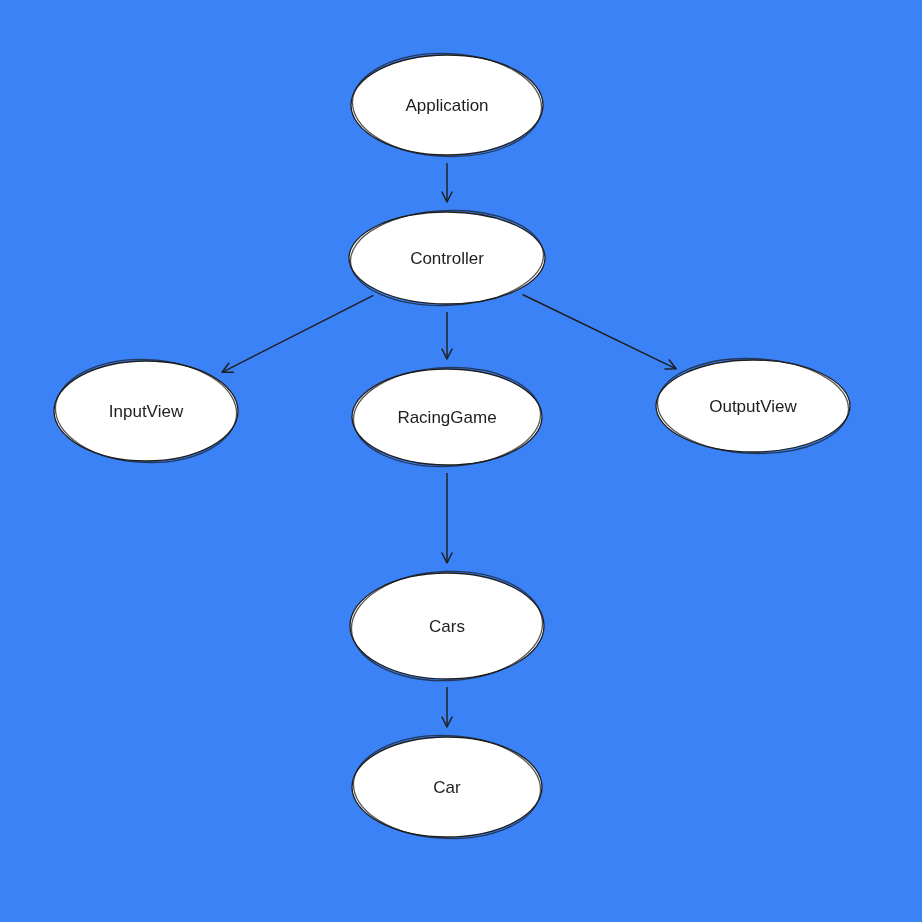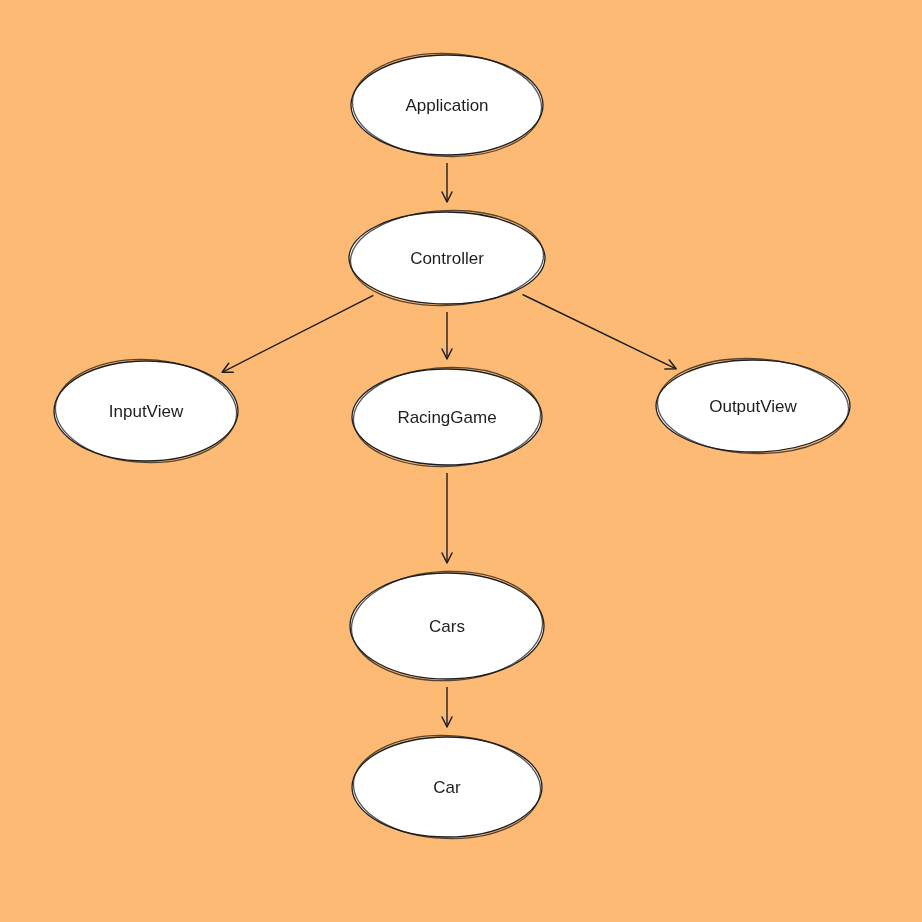--- a/index.html
+++ b/index.html
@@ -5,21 +5,21 @@
   html, body {
     margin: 0;
     padding: 0;
     background: #ffffff;
     font-family: "Liberation Sans", sans-serif;
   }
   .canvas-wrap {
     position: relative;
     width: 922px;
     height: 922px;
-    background: #fdba74;
+    background: #3b82f6;
     overflow: hidden;
   }
   svg text {
     font-family: "Liberation Sans", sans-serif;
     font-size: 17px;
     fill: #1e1e1e;
     text-anchor: middle;
     dominant-baseline: central;
   }
   svg ellipse {

